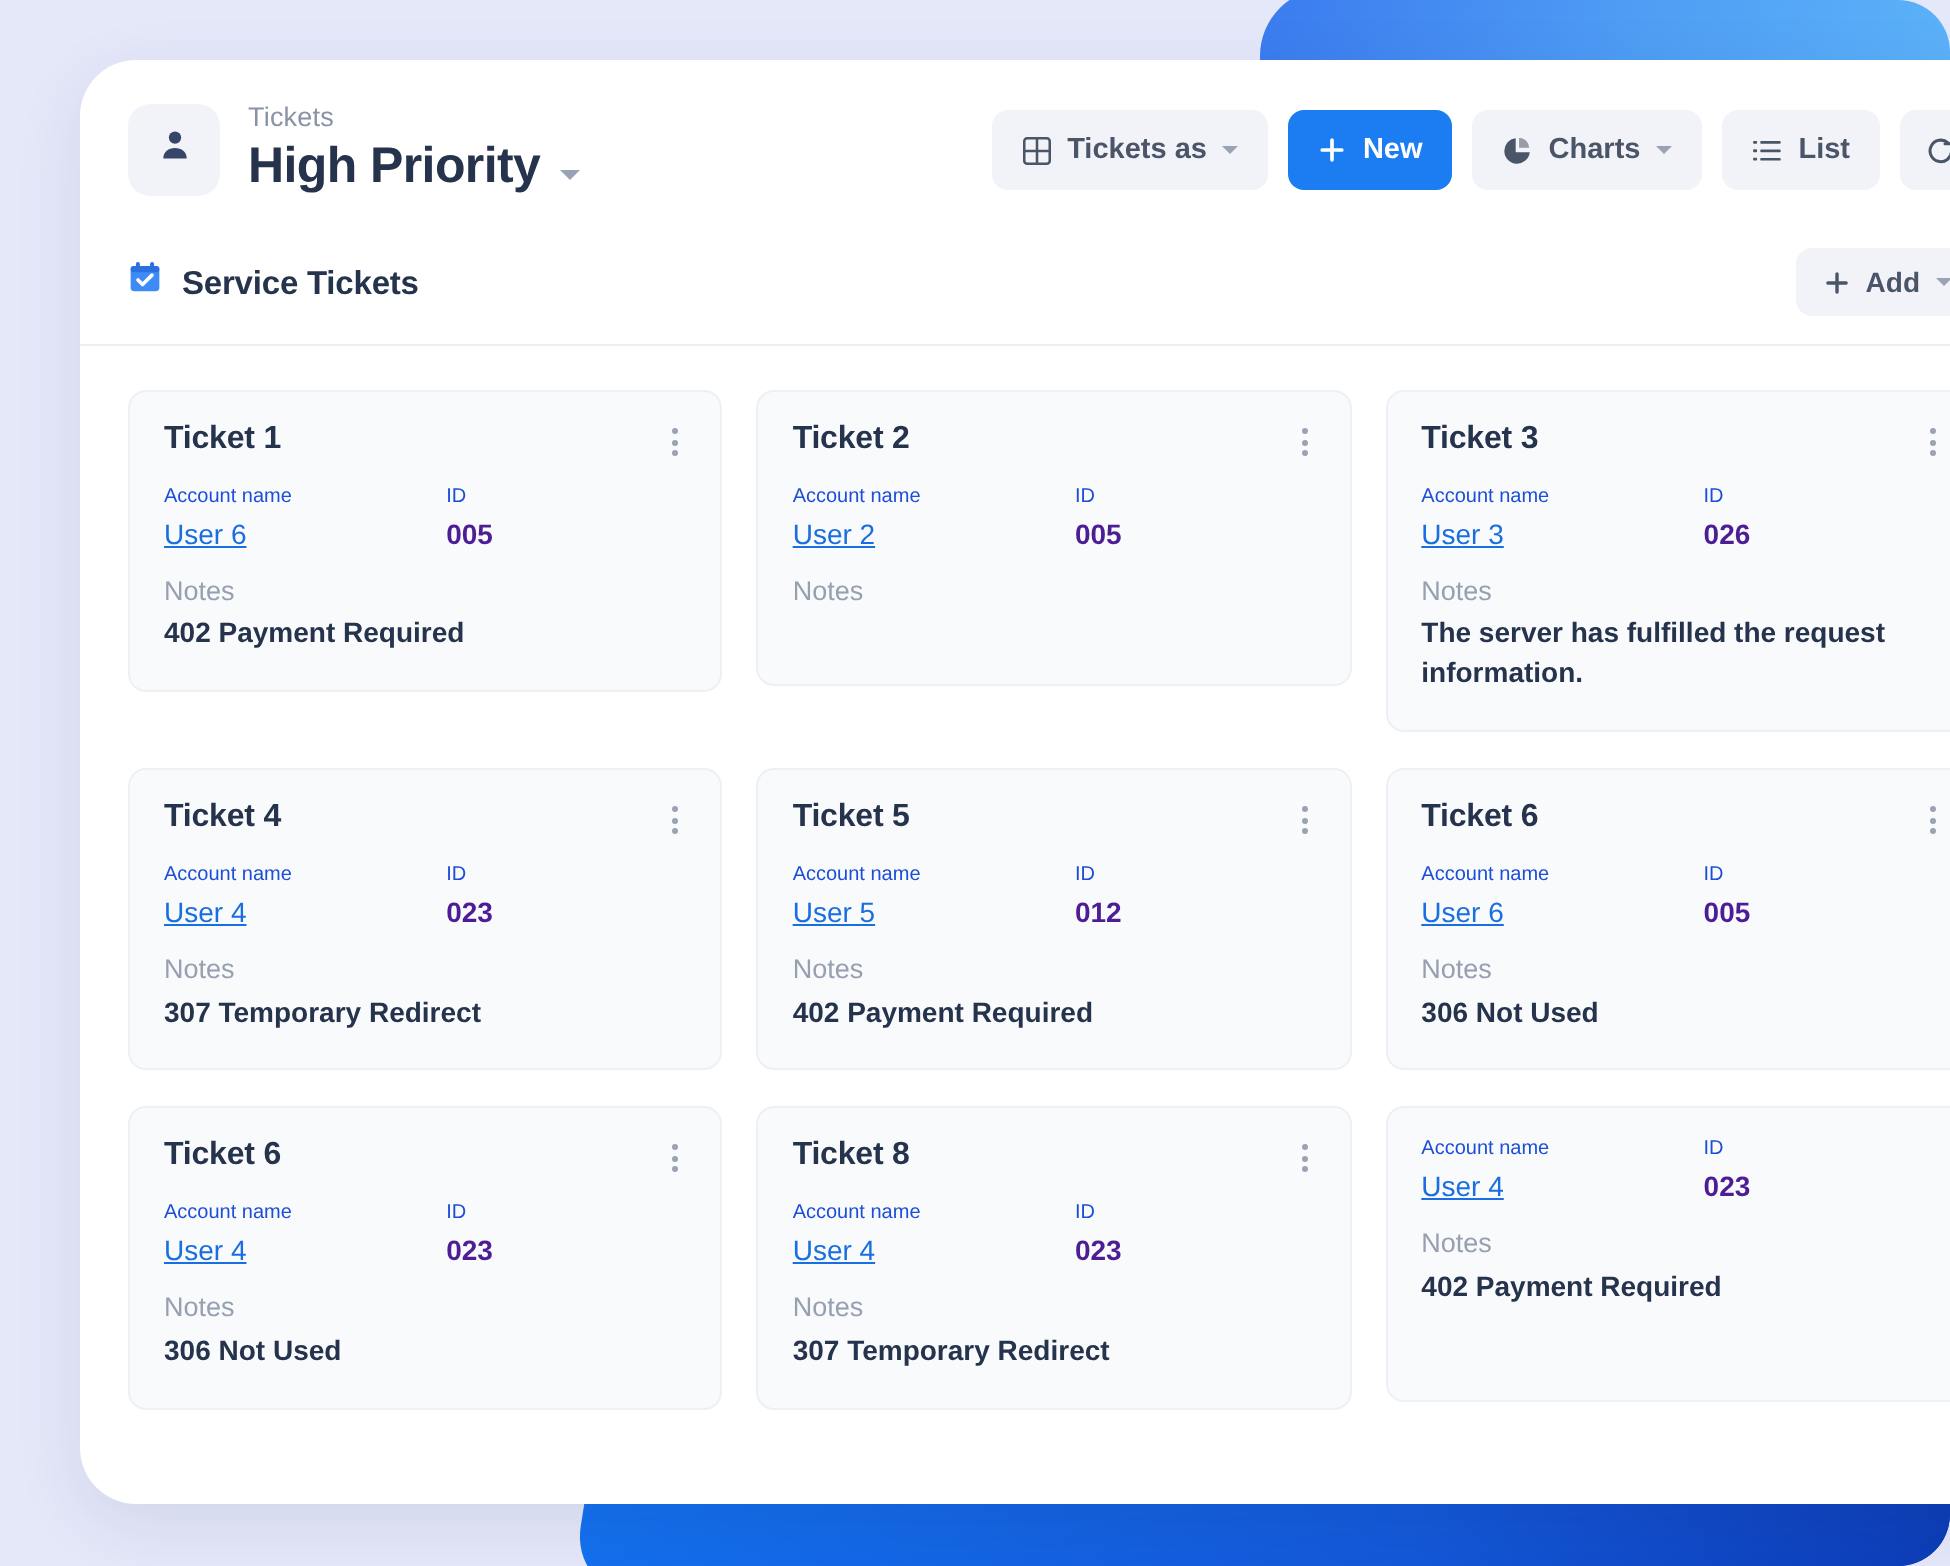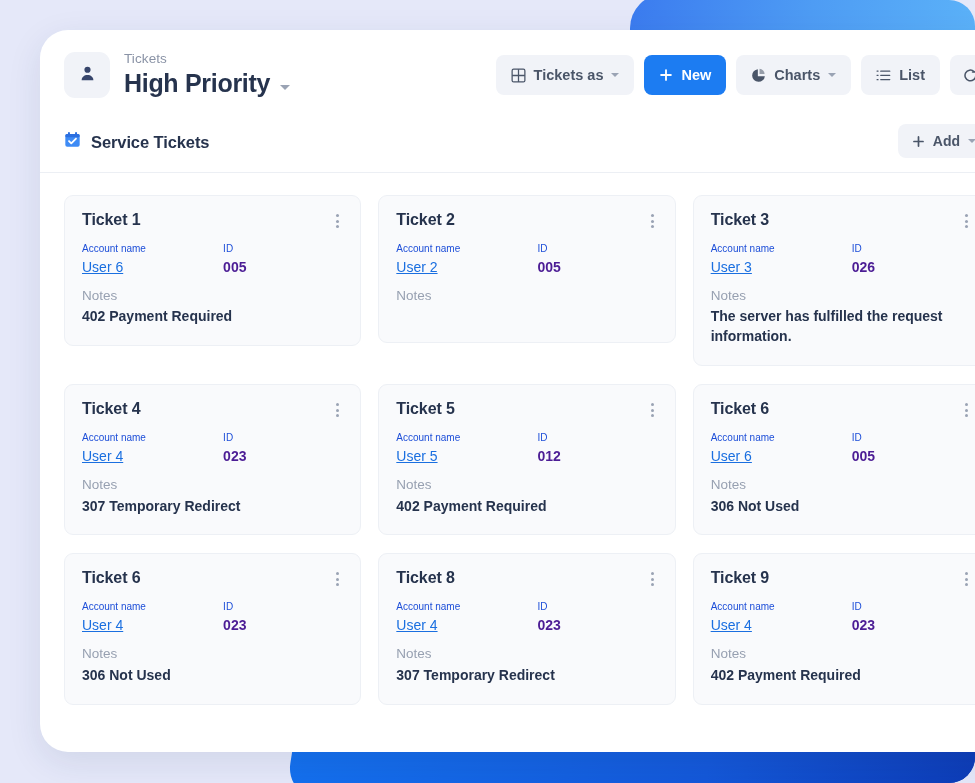--- a/index.html
+++ b/index.html
@@ -585,28 +585,20 @@
             <span class="field-label">ID</span>
             <span class="field-value">023</span>
           </div>
         </div>
         <div>
           <div class="notes-label">Notes</div>
           <div class="notes-value">307 Temporary Redirect</div>
         </div>
       </div>
       <div class="card">
-        <div class="card-head">
-          <div class="card-title">Ticket 9</div>
-          <div class="kebab">
-            <i></i>
-            <i></i>
-            <i></i>
-          </div>
-        </div>
         <div class="field-row">
           <div class="field acct">
             <span class="field-label">Account name</span>
             <a class="field-link">User 4</a>
           </div>
           <div class="field">
             <span class="field-label">ID</span>
             <span class="field-value">023</span>
           </div>
         </div>

